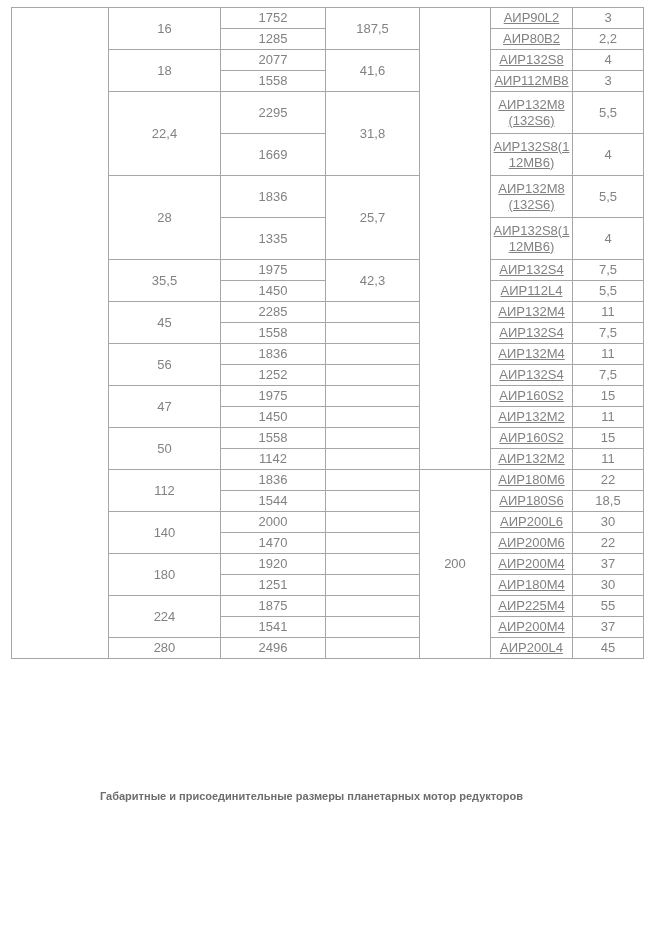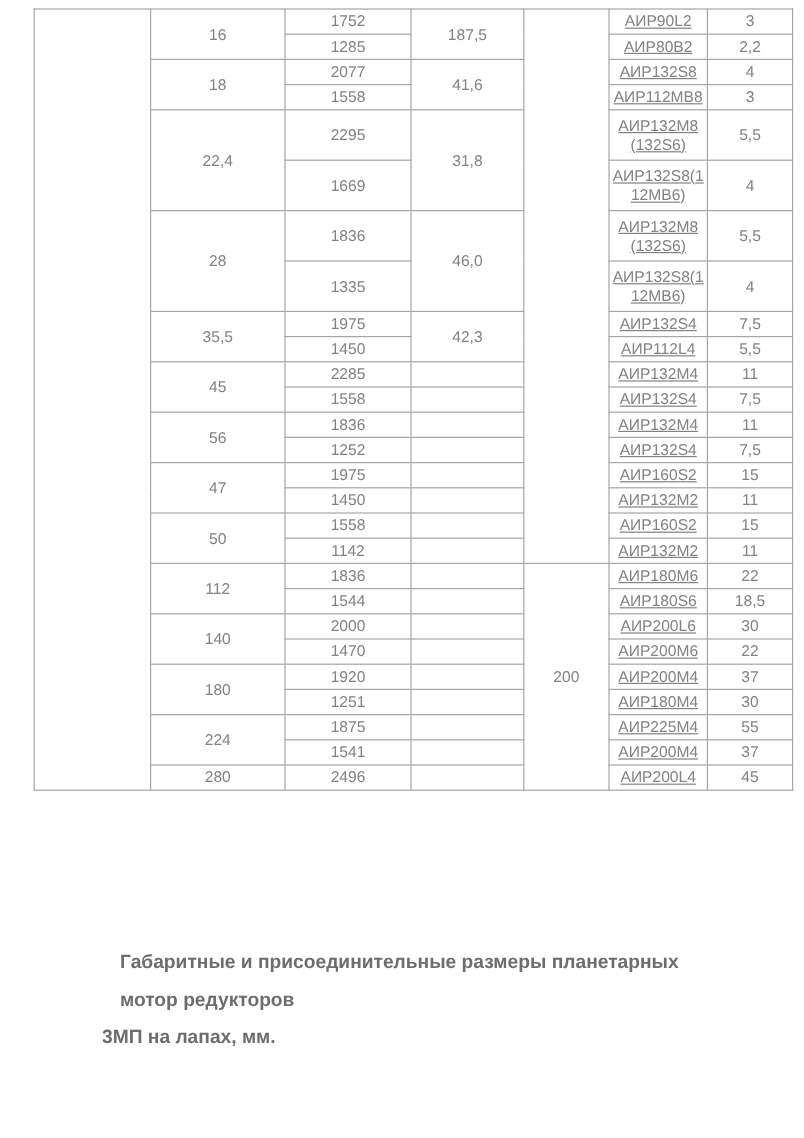--- a/index.html
+++ b/index.html
@@ -5,45 +5,45 @@
   * { box-sizing: border-box; }
   html, body {
     margin: 0; padding: 0;
     width: 670px; height: 948px;
     background: #ffffff;
     font-family: "Liberation Sans", "DejaVu Sans", sans-serif;
   }
   table.spec {
     border-collapse: collapse;
     table-layout: fixed;
-    margin: 7px 0 0 28px;
+    margin: 7px 0 0 11px;
     width: 632px;
   }
   table.spec td {
     border: 1px solid #a6a6a6;
     font-size: 13px;
     color: #828282;
     text-align: center;
     vertical-align: middle;
     padding: 0 2px;
     line-height: 16px;
     overflow: hidden;
     background: #ffffff;
   }
   tr.r { height: 21px; }
   tr.t { height: 42px; }
   td.z { background: #f5f5f5; }
   td.motor { word-break: break-all; text-decoration: underline; }
   .caption {
     margin: 128px 0 0 85px;
     width: 530px;
-    font-size: 16px;
+    font-size: 11px;
     font-weight: bold;
     color: #6d6d6d;
-    line-height: 31px;
+    line-height: 18px;
   }
   .caption .l1 { padding-left: 15px; }
 </style>
 </head>
 <body>
 
 <table class="spec">
   <colgroup>
     <col style="width:97px">
       <col style="width:112px">
@@ -92,21 +92,21 @@
     </tr>
     <tr class="t">
       <td class="z">1669</td>
       <td class="z motor">АИР132S8(112МВ6)</td>
       <td class="z">4</td>
     </tr>
 
     <tr class="t">
       <td rowspan="2">28</td>
       <td>1836</td>
-      <td rowspan="2">46,0</td>
+      <td rowspan="2">25,7</td>
       <td class="motor">АИР132М8(132S6)</td>
       <td>5,5</td>
     </tr>
     <tr class="t">
       <td class="z">1335</td>
       <td class="z motor">АИР132S8(112МВ6)</td>
       <td class="z">4</td>
     </tr>
 
     <tr class="r">
@@ -240,14 +240,13 @@
       <td>2496</td>
       <td></td>
       <td class="motor">АИР200L4</td>
       <td>45</td>
     </tr>
   </tbody>
 </table>
 
 <div class="caption">
   <div class="l1">Габаритные и присоединительные размеры планетарных мотор редукторов</div>
-  <div class="l2">3МП на лапах, мм.</div>
 </div>
 
 </body></html>

